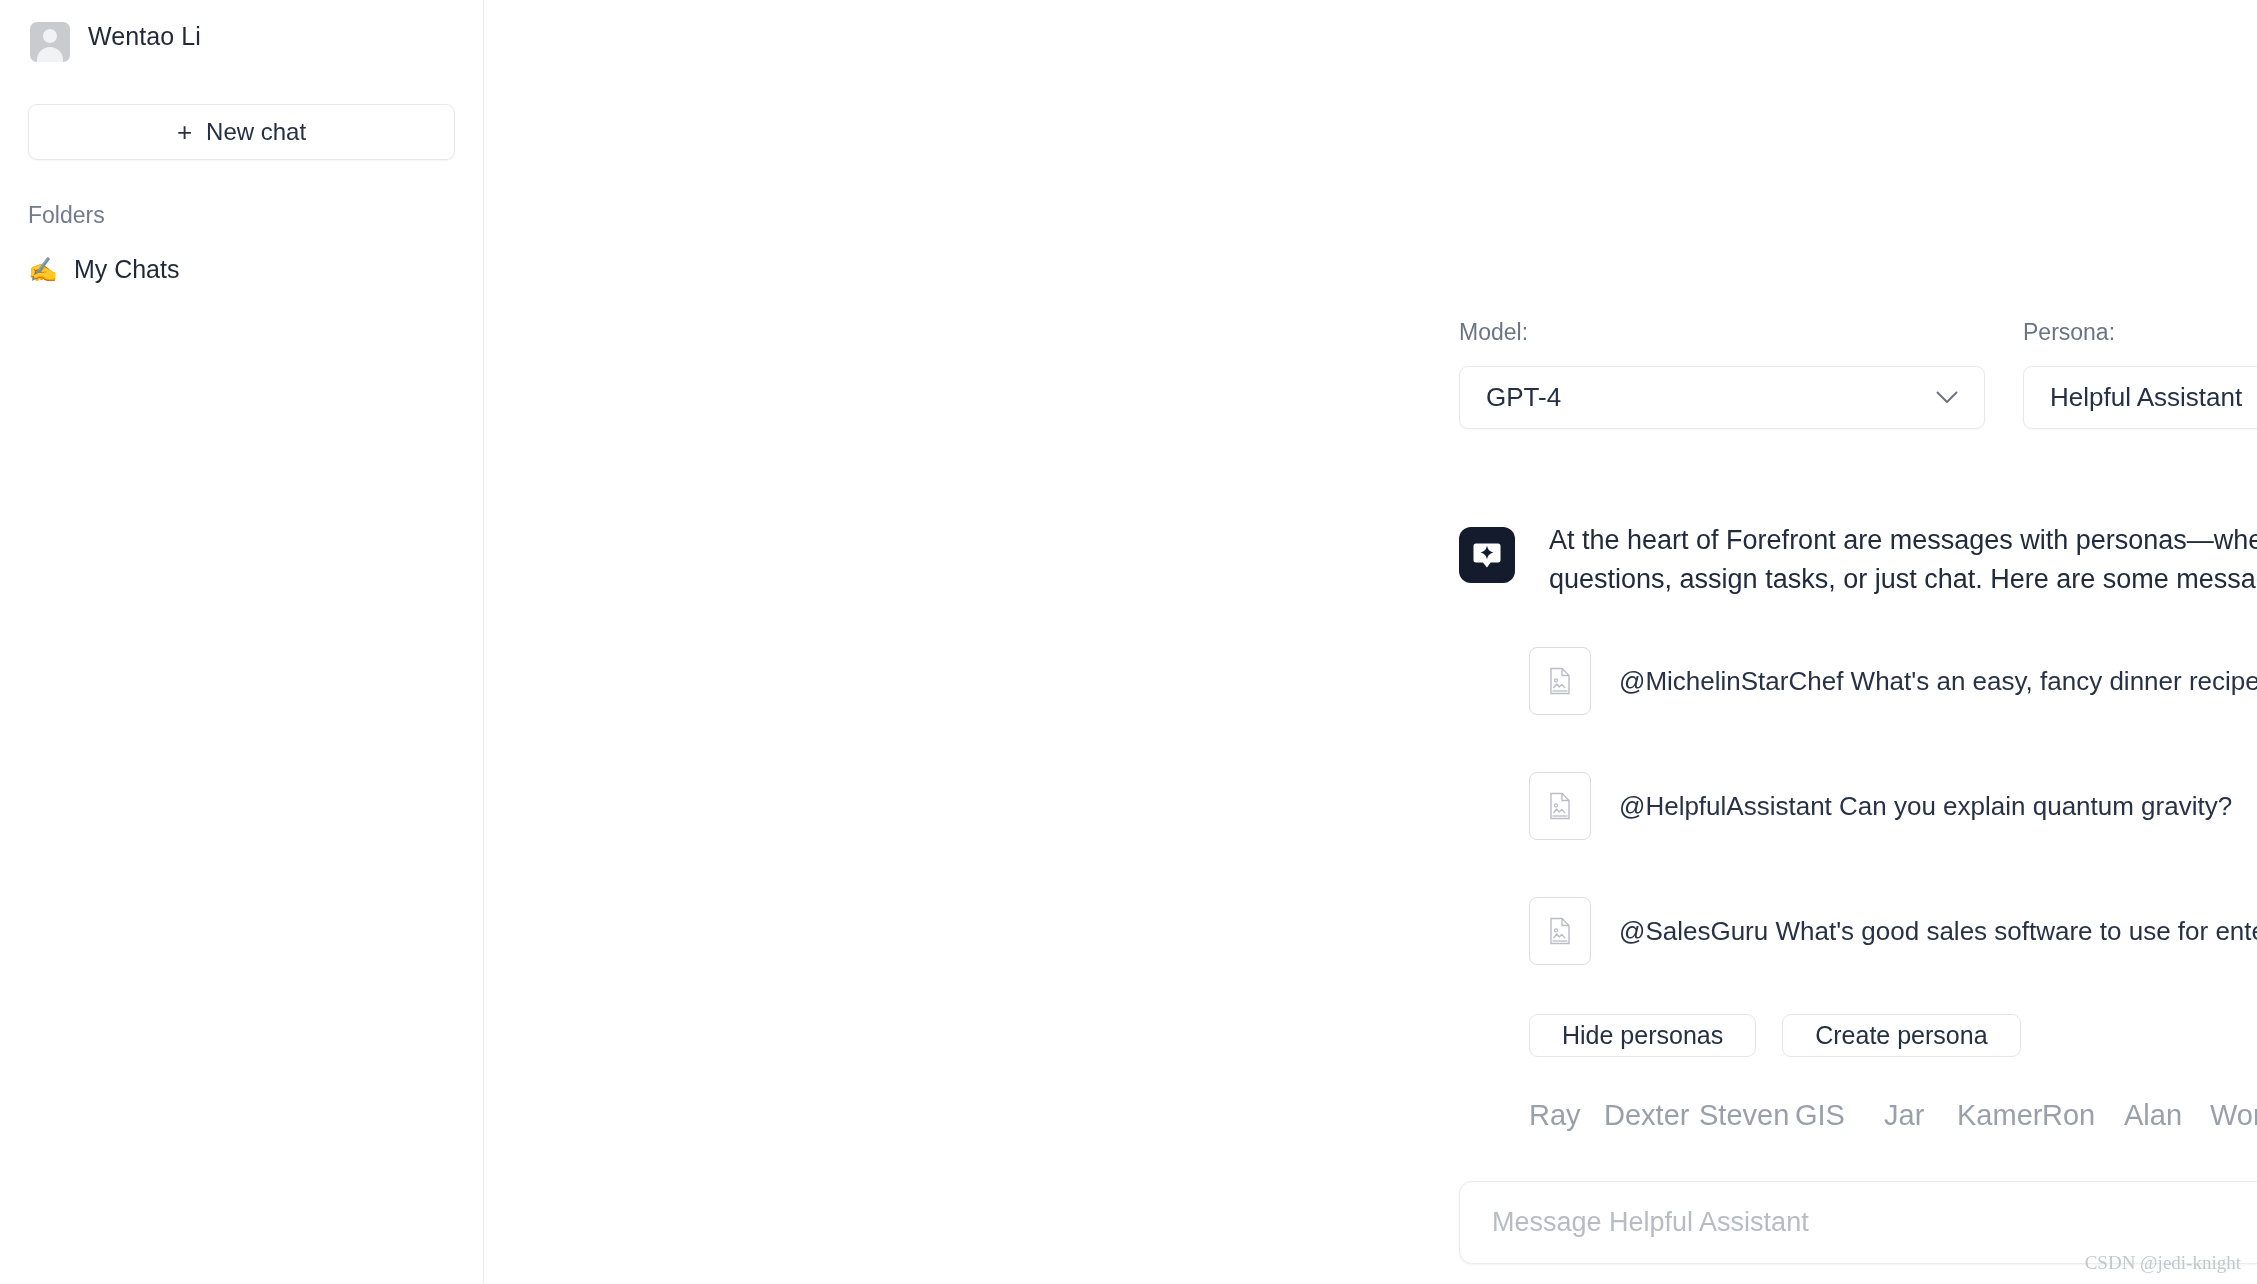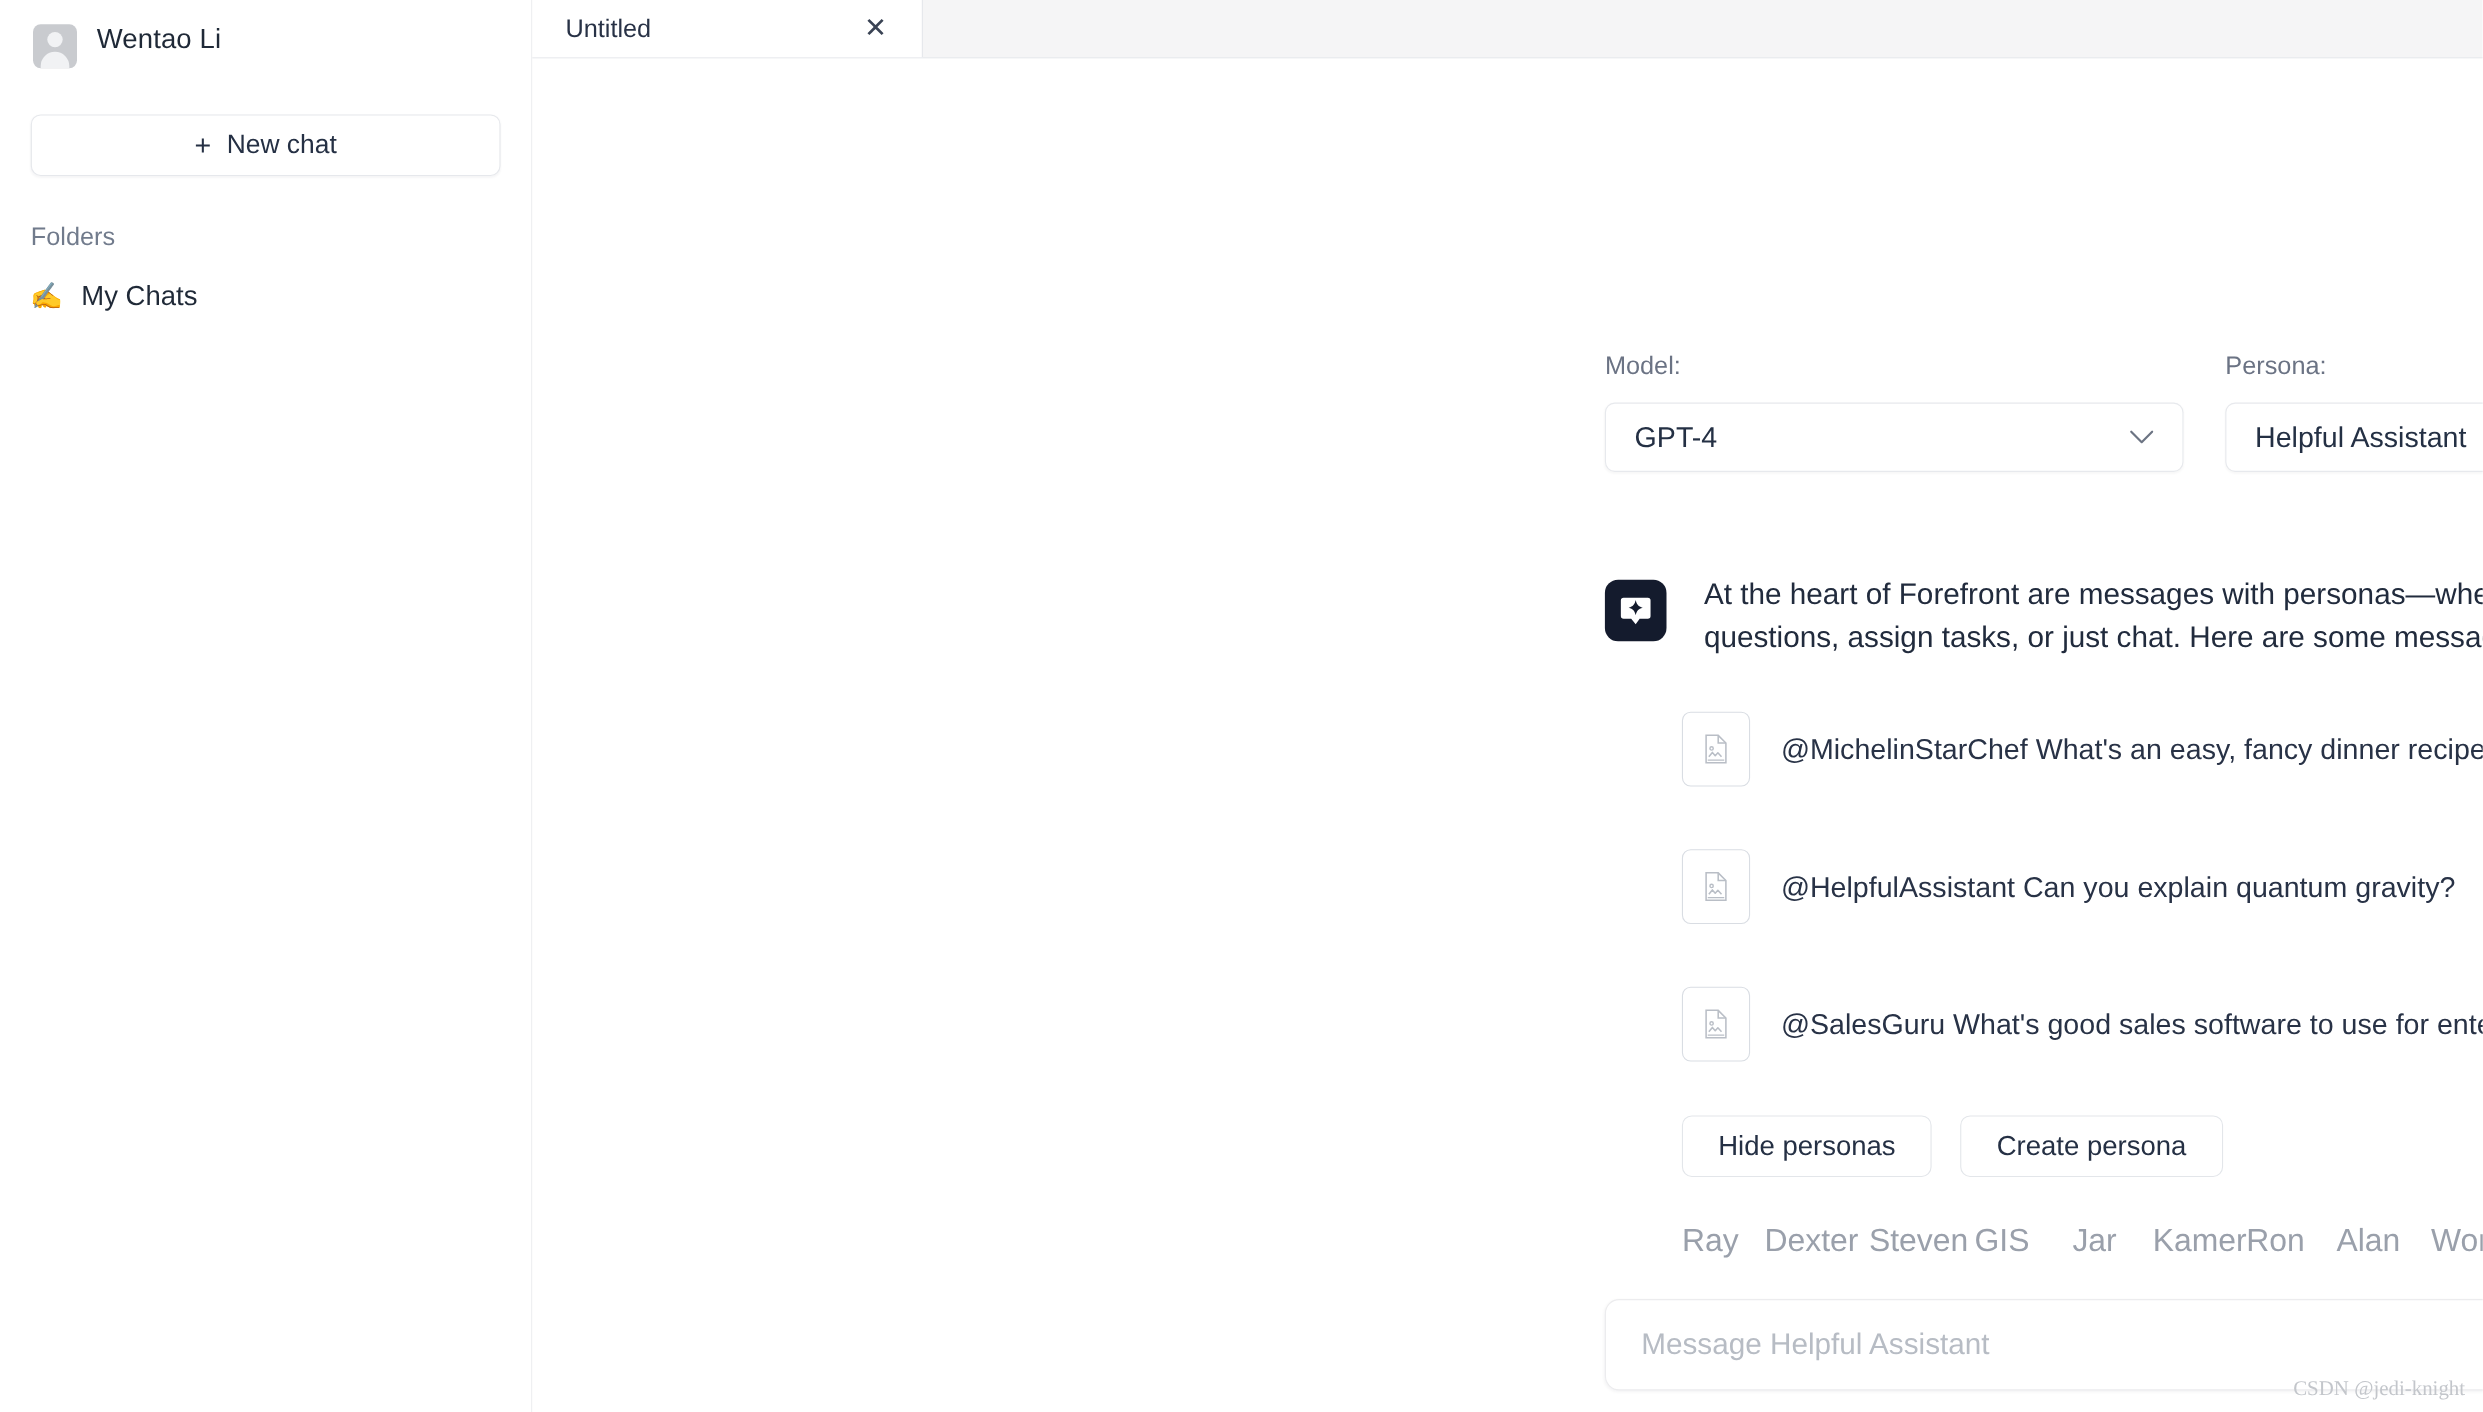--- a/index.html
+++ b/index.html
@@ -165,21 +165,21 @@
     border-radius: 8px;
     background: #fff;
     display: flex; align-items: center; justify-content: center;
   }
   .sugg-text { font-size: 26px; color: #283246; white-space: nowrap; }
 
   .persona-buttons {
     display: flex; gap: 26px; margin-left: 70px; margin-top: -8px;
   }
   .pbtn {
-    height: 56px;
+    height: 43px;
     border: 1px solid #e3e6ea;
     border-radius: 9px;
     background: #fff;
     font-size: 25px;
     color: #253044;
     padding: 0 32px;
     display: flex; align-items: center;
     cursor: pointer;
     font-family: "Liberation Sans", sans-serif;
   }
@@ -249,26 +249,20 @@
 
     <div class="folder-item">
       <span class="folder-emoji">✍️</span>
       <span>My Chats</span>
     </div>
 
   </aside>
 
   <section class="main">
 
-    <div class="tabbar">
-      <div class="tab">
-        <span class="tab-title">Untitled</span>
-        <span class="tab-close">✕</span>
-      </div>
-    </div>
 
     <div class="content">
 
       <div class="center-col">
 
         <div class="selects">
 
           <div class="select-group">
             <div class="select-label">Model:</div>
             <div class="select-box">

